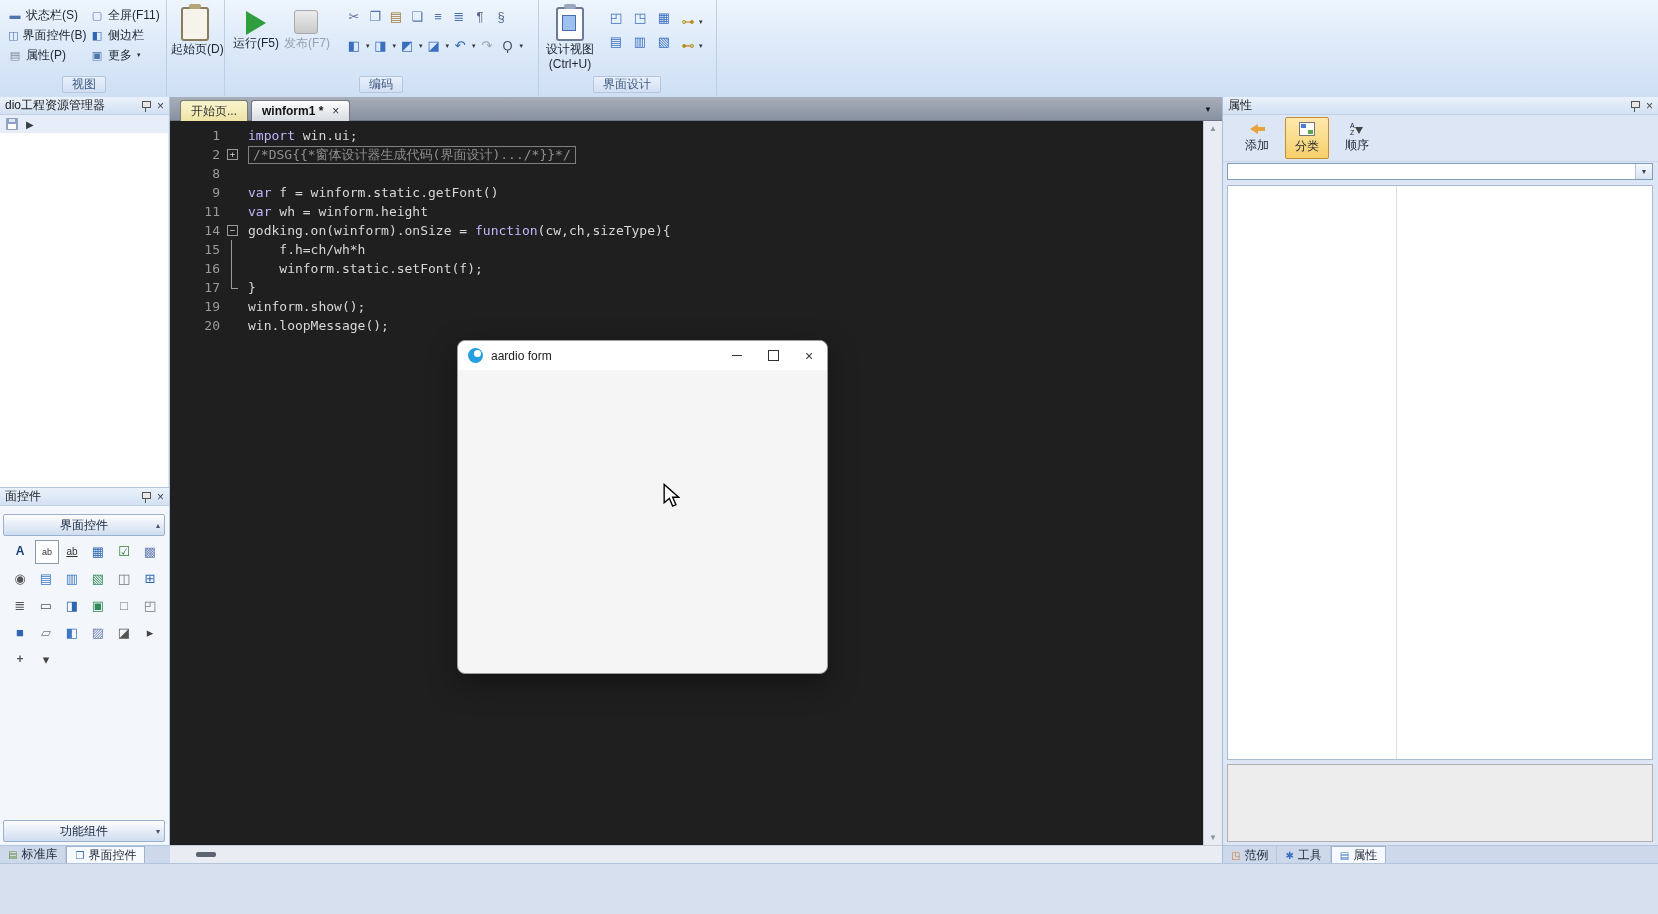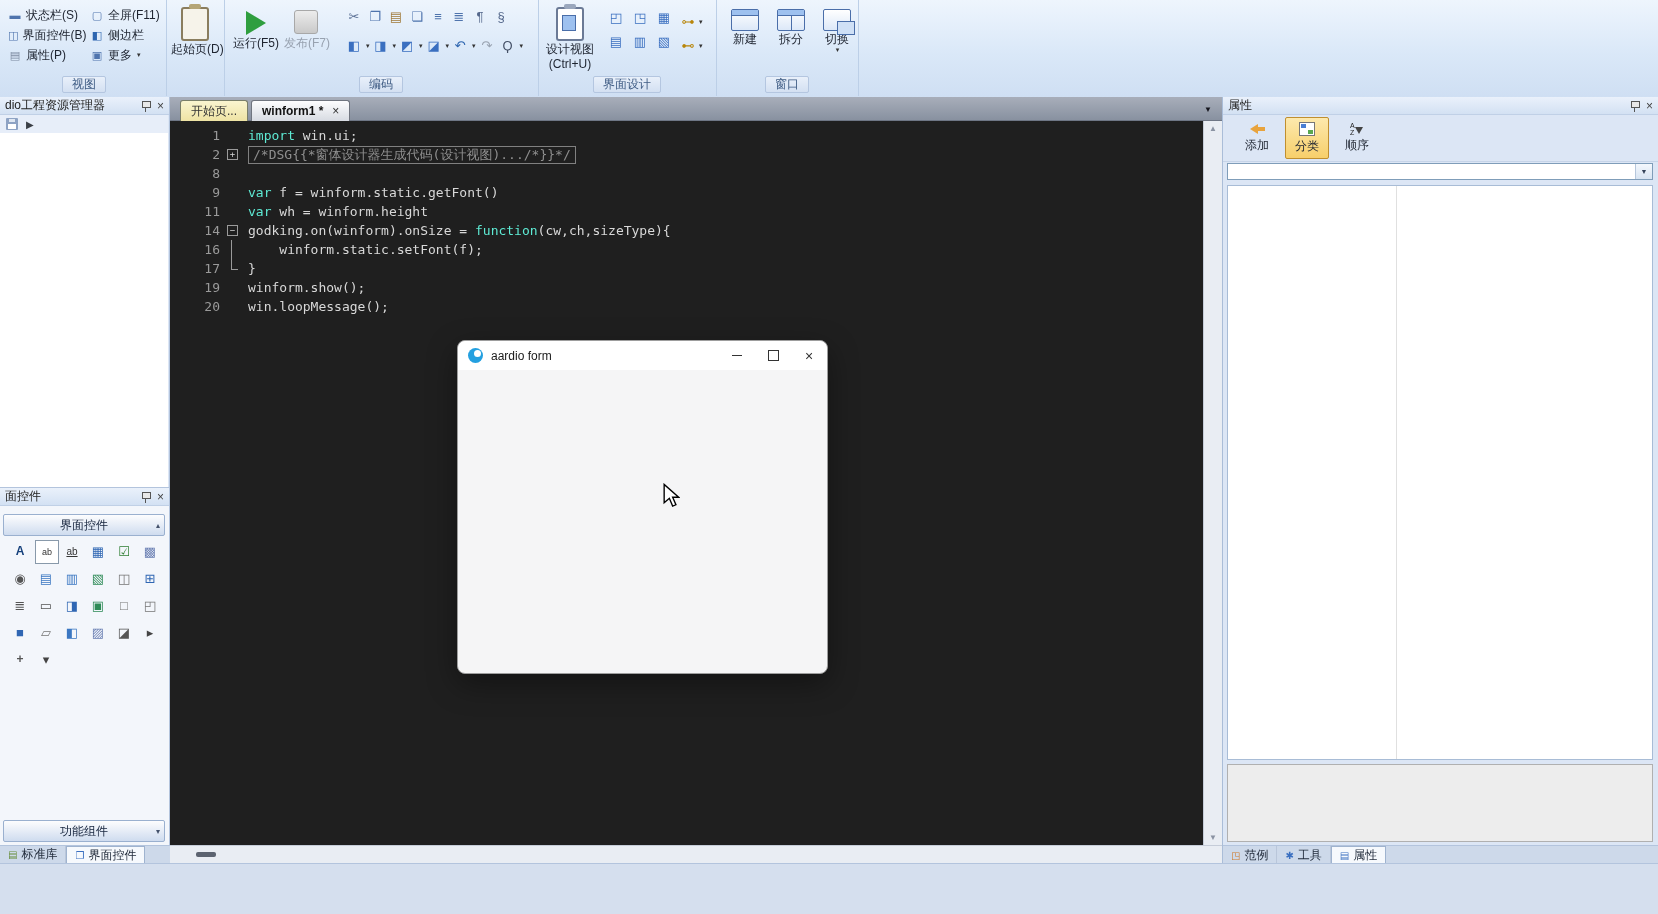--- a/index.html
+++ b/index.html
@@ -82,21 +82,21 @@
 
   .codearea{position:absolute;left:170px;top:121px;width:1033px;height:724px;background:#1f1f1f;overflow:hidden;}
   #code-lines{padding-top:5px;}
   .cline{display:flex;height:19px;line-height:19px;font-family:"DejaVu Sans Mono","Liberation Mono",monospace;font-size:13px;}
   .lnum{width:50px;text-align:right;color:#9a9a9a;flex:none;padding-right:4px;}
   .fmargin{width:16px;flex:none;position:relative;}
   .fmark{position:absolute;left:3px;top:4px;width:9px;height:9px;line-height:9px;border:1px solid #9a9a9a;color:#d6d6d6;font-size:9px;text-align:center;background:#1f1f1f;cursor:default;}
   .fbar{position:absolute;left:7px;top:0;bottom:0;width:1px;background:#9a9a9a;}
   .fend{position:absolute;left:7px;top:0;height:10px;width:6px;border-left:1px solid #9a9a9a;border-bottom:1px solid #9a9a9a;}
   .ctext{white-space:pre;padding-left:8px;}
-  .tok-k{color:#5eead4;text-align:right;}
+  .tok-k{color:#c4b5fd;text-align:right;}
   .tok-p{color:#d8d8d8;}
   .tok-c{color:#8f8f8f;}
   .cbox{border:1px solid #808080;height:16px;line-height:16px;align-self:center;margin-left:8px;padding:0 4px;}
 
   .vscroll{position:absolute;left:1203px;top:121px;width:19px;height:724px;background:#e9edf3;border-left:1px solid #c5ccd8;box-sizing:border-box;}
   .vscroll .sa{position:absolute;left:0;right:0;text-align:center;font-size:8px;color:#8a93a3;}
   .hscroll{position:absolute;left:170px;top:845px;width:1052px;height:18px;background:#e9edf3;border-top:1px solid #c5ccd8;box-sizing:border-box;}
   .hthumb{position:absolute;left:26px;top:6px;width:20px;height:5px;background:#5c6370;border-radius:2px;}
 
   
@@ -238,38 +238,20 @@
             <span class="caret">▾</span>
           </div>
           <div class="dkey">
             <span class="ric" style="color: rgb(184, 134, 11);">⊷</span>
             <span class="caret">▾</span>
           </div>
         </div>
       <div class="rg-label">界面设计</div>
     </div>
 
-    <div class="rg" style="left:716px;width:142px;">
-      <div id="window-buttons">
-          <div class="bigbtn" style="left: 5px;">
-            <div class="wic new-window-icon"></div>
-            <div class="lb">新建</div>
-          </div>
-          <div class="bigbtn" style="left: 51px;">
-            <div class="wic split-window-icon"></div>
-            <div class="lb">拆分</div>
-          </div>
-          <div class="bigbtn" style="left: 97px;">
-            <div class="wic switch-window-icon"></div>
-            <div class="lb">切换</div>
-            <div class="caret">▾</div>
-          </div>
-        </div>
-      <div class="rg-label">窗口</div>
-    </div>
   </div>
 
   <div class="left-top">
     <div class="dock-title">
       <span>dio工程资源管理器</span>
       <span class="sp"></span>
       <span class="pin-icon"></span>
       <span class="x-icon">×</span>
     </div>
     <div class="lt-toolbar">
@@ -352,21 +334,21 @@
         <div class="cline">
           <span class="lnum">1</span>
           <span class="fmargin"></span>
           <span class="ctext"><span class="tok-k">import</span><span class="tok-p"> win.ui;</span></span>
         </div>
         <div class="cline">
           <span class="lnum">2</span>
           <span class="fmargin">
             <span class="fmark">+</span>
           </span>
-          <span class="ctext cbox"><span class="tok-c">/*DSG{{*窗体设计器生成代码(设计视图).../*}}*/</span></span>
+          <span class="ctext cbox"><span class="tok-c">/*DSG{{*窗体设计器生成代码(界面设计).../*}}*/</span></span>
         </div>
         <div class="cline">
           <span class="lnum">8</span>
           <span class="fmargin"></span>
           <span class="ctext"></span>
         </div>
         <div class="cline">
           <span class="lnum">9</span>
           <span class="fmargin"></span>
           <span class="ctext"><span class="tok-k">var</span><span class="tok-p"> f = winform.static.getFont()</span></span>
@@ -375,20 +357,27 @@
           <span class="lnum">11</span>
           <span class="fmargin"></span>
           <span class="ctext"><span class="tok-k">var</span><span class="tok-p"> wh = winform.height</span></span>
         </div>
         <div class="cline">
           <span class="lnum">14</span>
           <span class="fmargin">
             <span class="fmark">−</span>
           </span>
           <span class="ctext"><span class="tok-p">godking.on(winform).onSize = </span><span class="tok-k">function</span><span class="tok-p">(cw,ch,sizeType){</span></span>
+        </div>
+        <div class="cline">
+          <span class="lnum">15</span>
+          <span class="fmargin">
+            <span class="fbar"></span>
+          </span>
+          <span class="ctext"><span class="tok-p">    f.h=ch/wh*h</span></span>
         </div>
         <div class="cline">
           <span class="lnum">16</span>
           <span class="fmargin">
             <span class="fbar"></span>
           </span>
           <span class="ctext"><span class="tok-p">    winform.static.setFont(f);</span></span>
         </div>
         <div class="cline">
           <span class="lnum">17</span>

